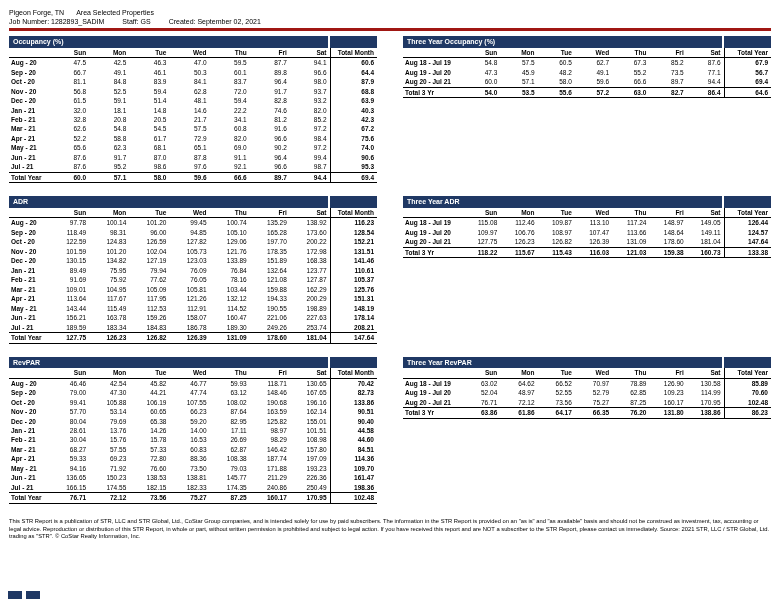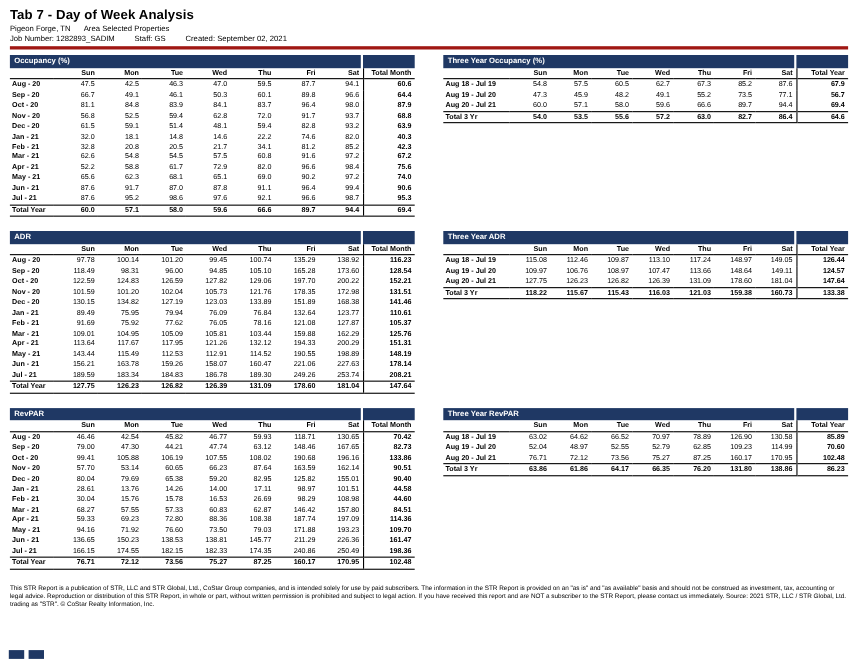--- a/index.html
+++ b/index.html
@@ -49,21 +49,20 @@
 
   .sheet-tabs { position: absolute; left: 8px; bottom: 5px; display: flex; gap: 4px; }
   .sheet-tab { width: 14px; height: 8px; background: var(--navy, #1F3864); }
 </style>
 </head>
 <body>
 
 <div class="page">
 
   <div class="report-header">
-    <div class="title">Tab 7 - Day of Week Analysis</div>
     <div class="sub">
       <span class="loc">Pigeon Forge, TN</span><span>Area Selected Properties</span>
     </div>
     <div class="meta">
       <span>Job Number: 1282893_SADIM</span><span>Staff: GS</span><span>Created: September 02, 2021</span>
     </div>
   </div>
 
   <div class="red-rule"></div>
 

